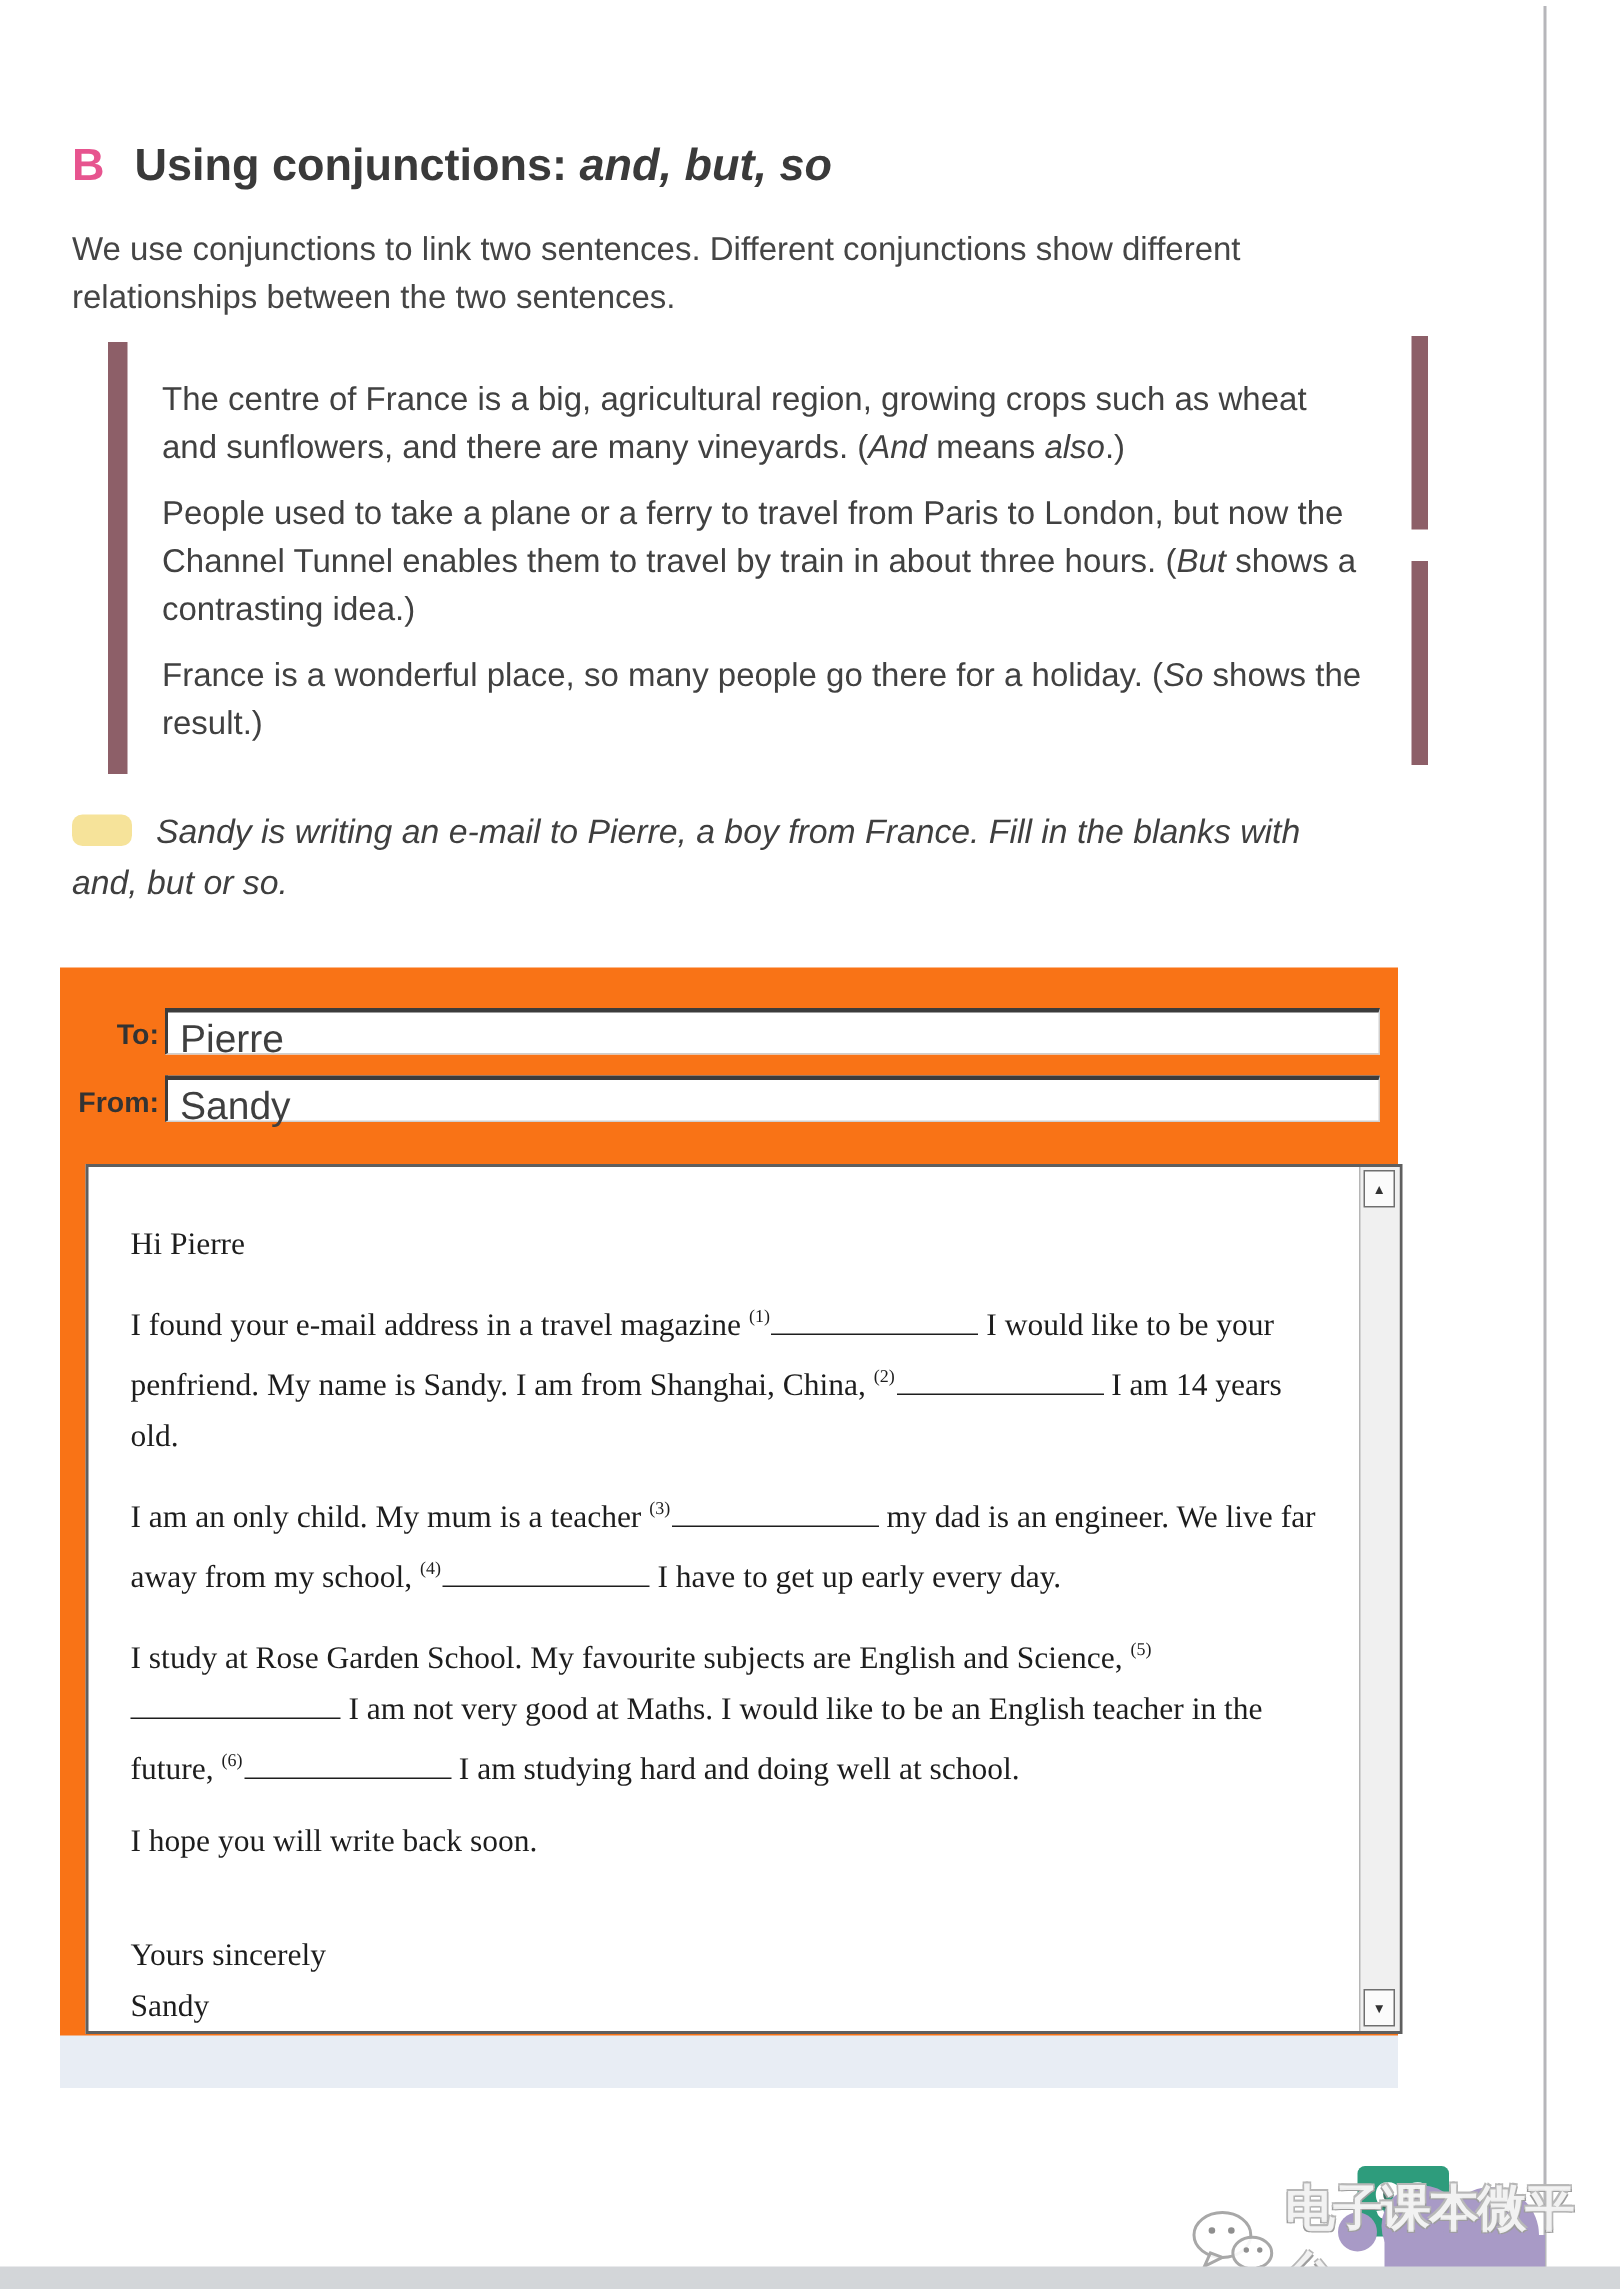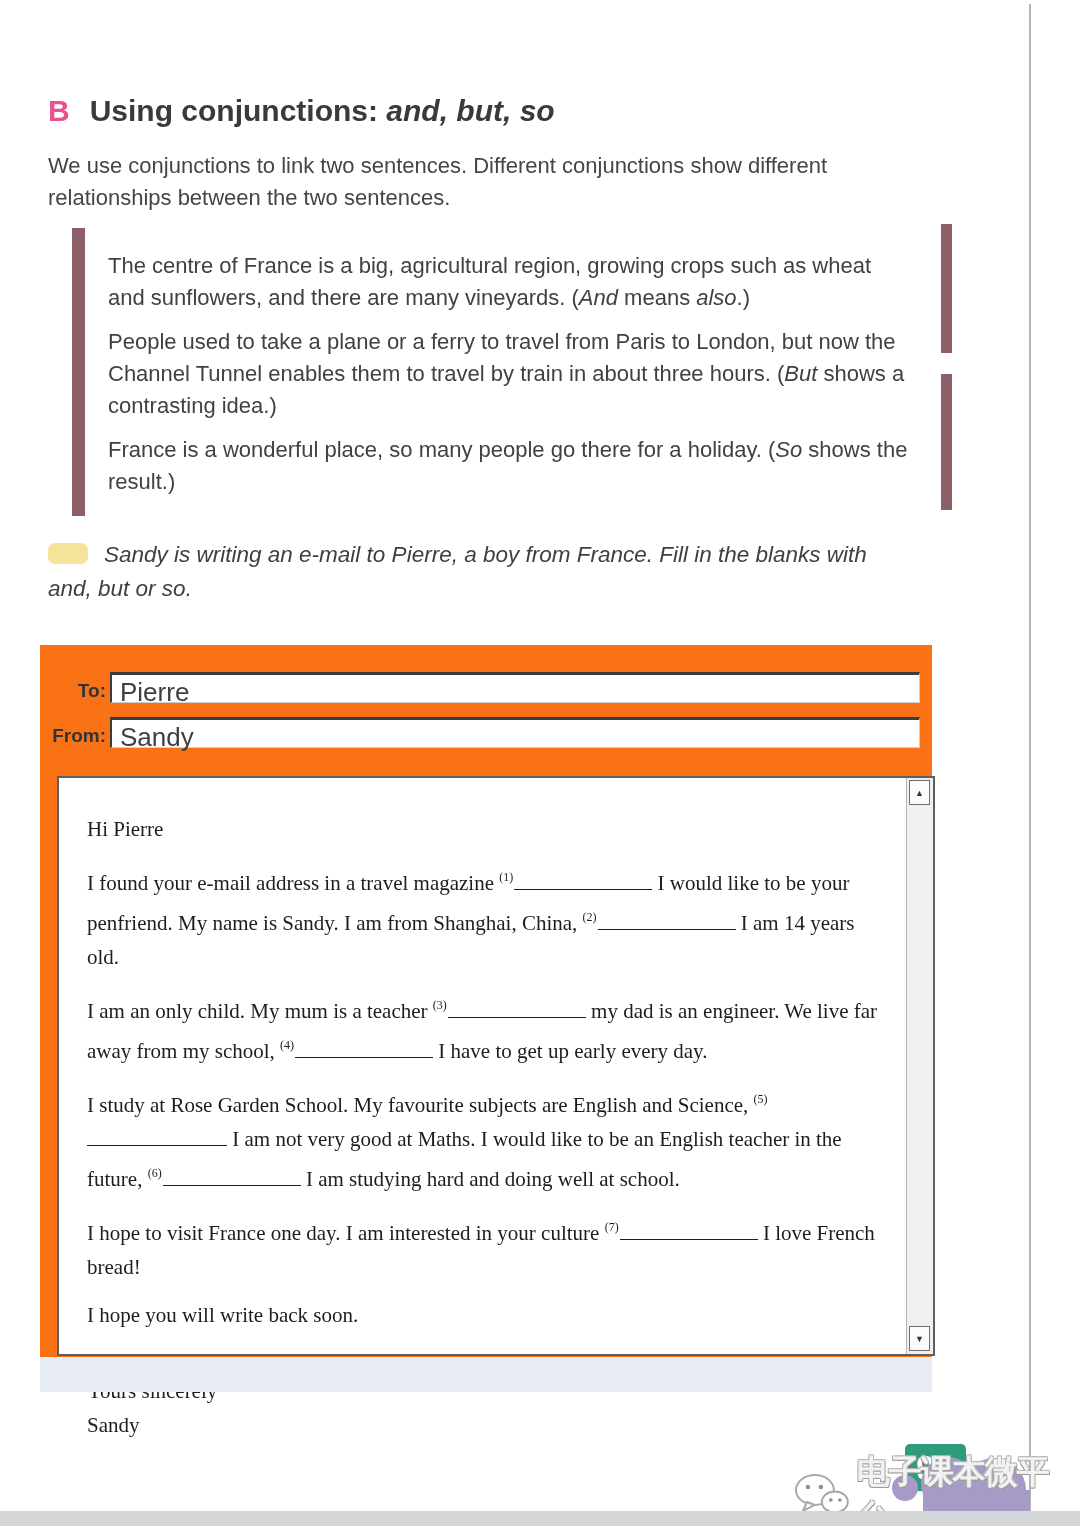--- a/index.html
+++ b/index.html
@@ -106,21 +106,20 @@
     <div class="field-input to-input">Pierre</div>
     <div class="field-label from-label">From:</div>
     <div class="field-input from-input">Sandy</div>
 
     <div class="body-box">
       <div class="body-content">
         <div class="para greeting">Hi Pierre</div>
         <div class="para"><span>I found your e-mail address in a travel magazine </span><sup class="supnum">(1)</sup><span class="blank" style="width: 138px;"></span><span> I would like to be your penfriend. My name is Sandy. I am from Shanghai, China, </span><sup class="supnum">(2)</sup><span class="blank" style="width: 138px;"></span><span> I am 14 years old.</span></div>
         <div class="para"><span>I am an only child. My mum is a teacher </span><sup class="supnum">(3)</sup><span class="blank" style="width: 138px;"></span><span> my dad is an engineer. We live far away from my school, </span><sup class="supnum">(4)</sup><span class="blank" style="width: 138px;"></span><span> I have to get up early every day.</span></div>
         <div class="para"><span>I study at Rose Garden School. My favourite subjects are English and Science, </span><sup class="supnum">(5)</sup><span class="blank" style="width: 140px;"></span><span> I am not very good at Maths. I would like to be an English teacher in the future, </span><sup class="supnum">(6)</sup><span class="blank" style="width: 138px;"></span><span> I am studying hard and doing well at school.</span></div>
-        <div class="para"><span>I hope to visit France one day. I am interested in your culture </span><sup class="supnum">(7)</sup><span class="blank" style="width: 138px;"></span><span> I love French bread!</span></div>
         <div class="para"><span>I hope you will write back soon.</span></div>
         <div class="para closing-block">
           <div>Yours sincerely</div>
           <div>Sandy</div>
         </div>
       </div>
       <div class="scrollbar">
         <div class="sb-btn sb-up">▲</div>
         <div class="sb-btn sb-down">▼</div>
       </div>

